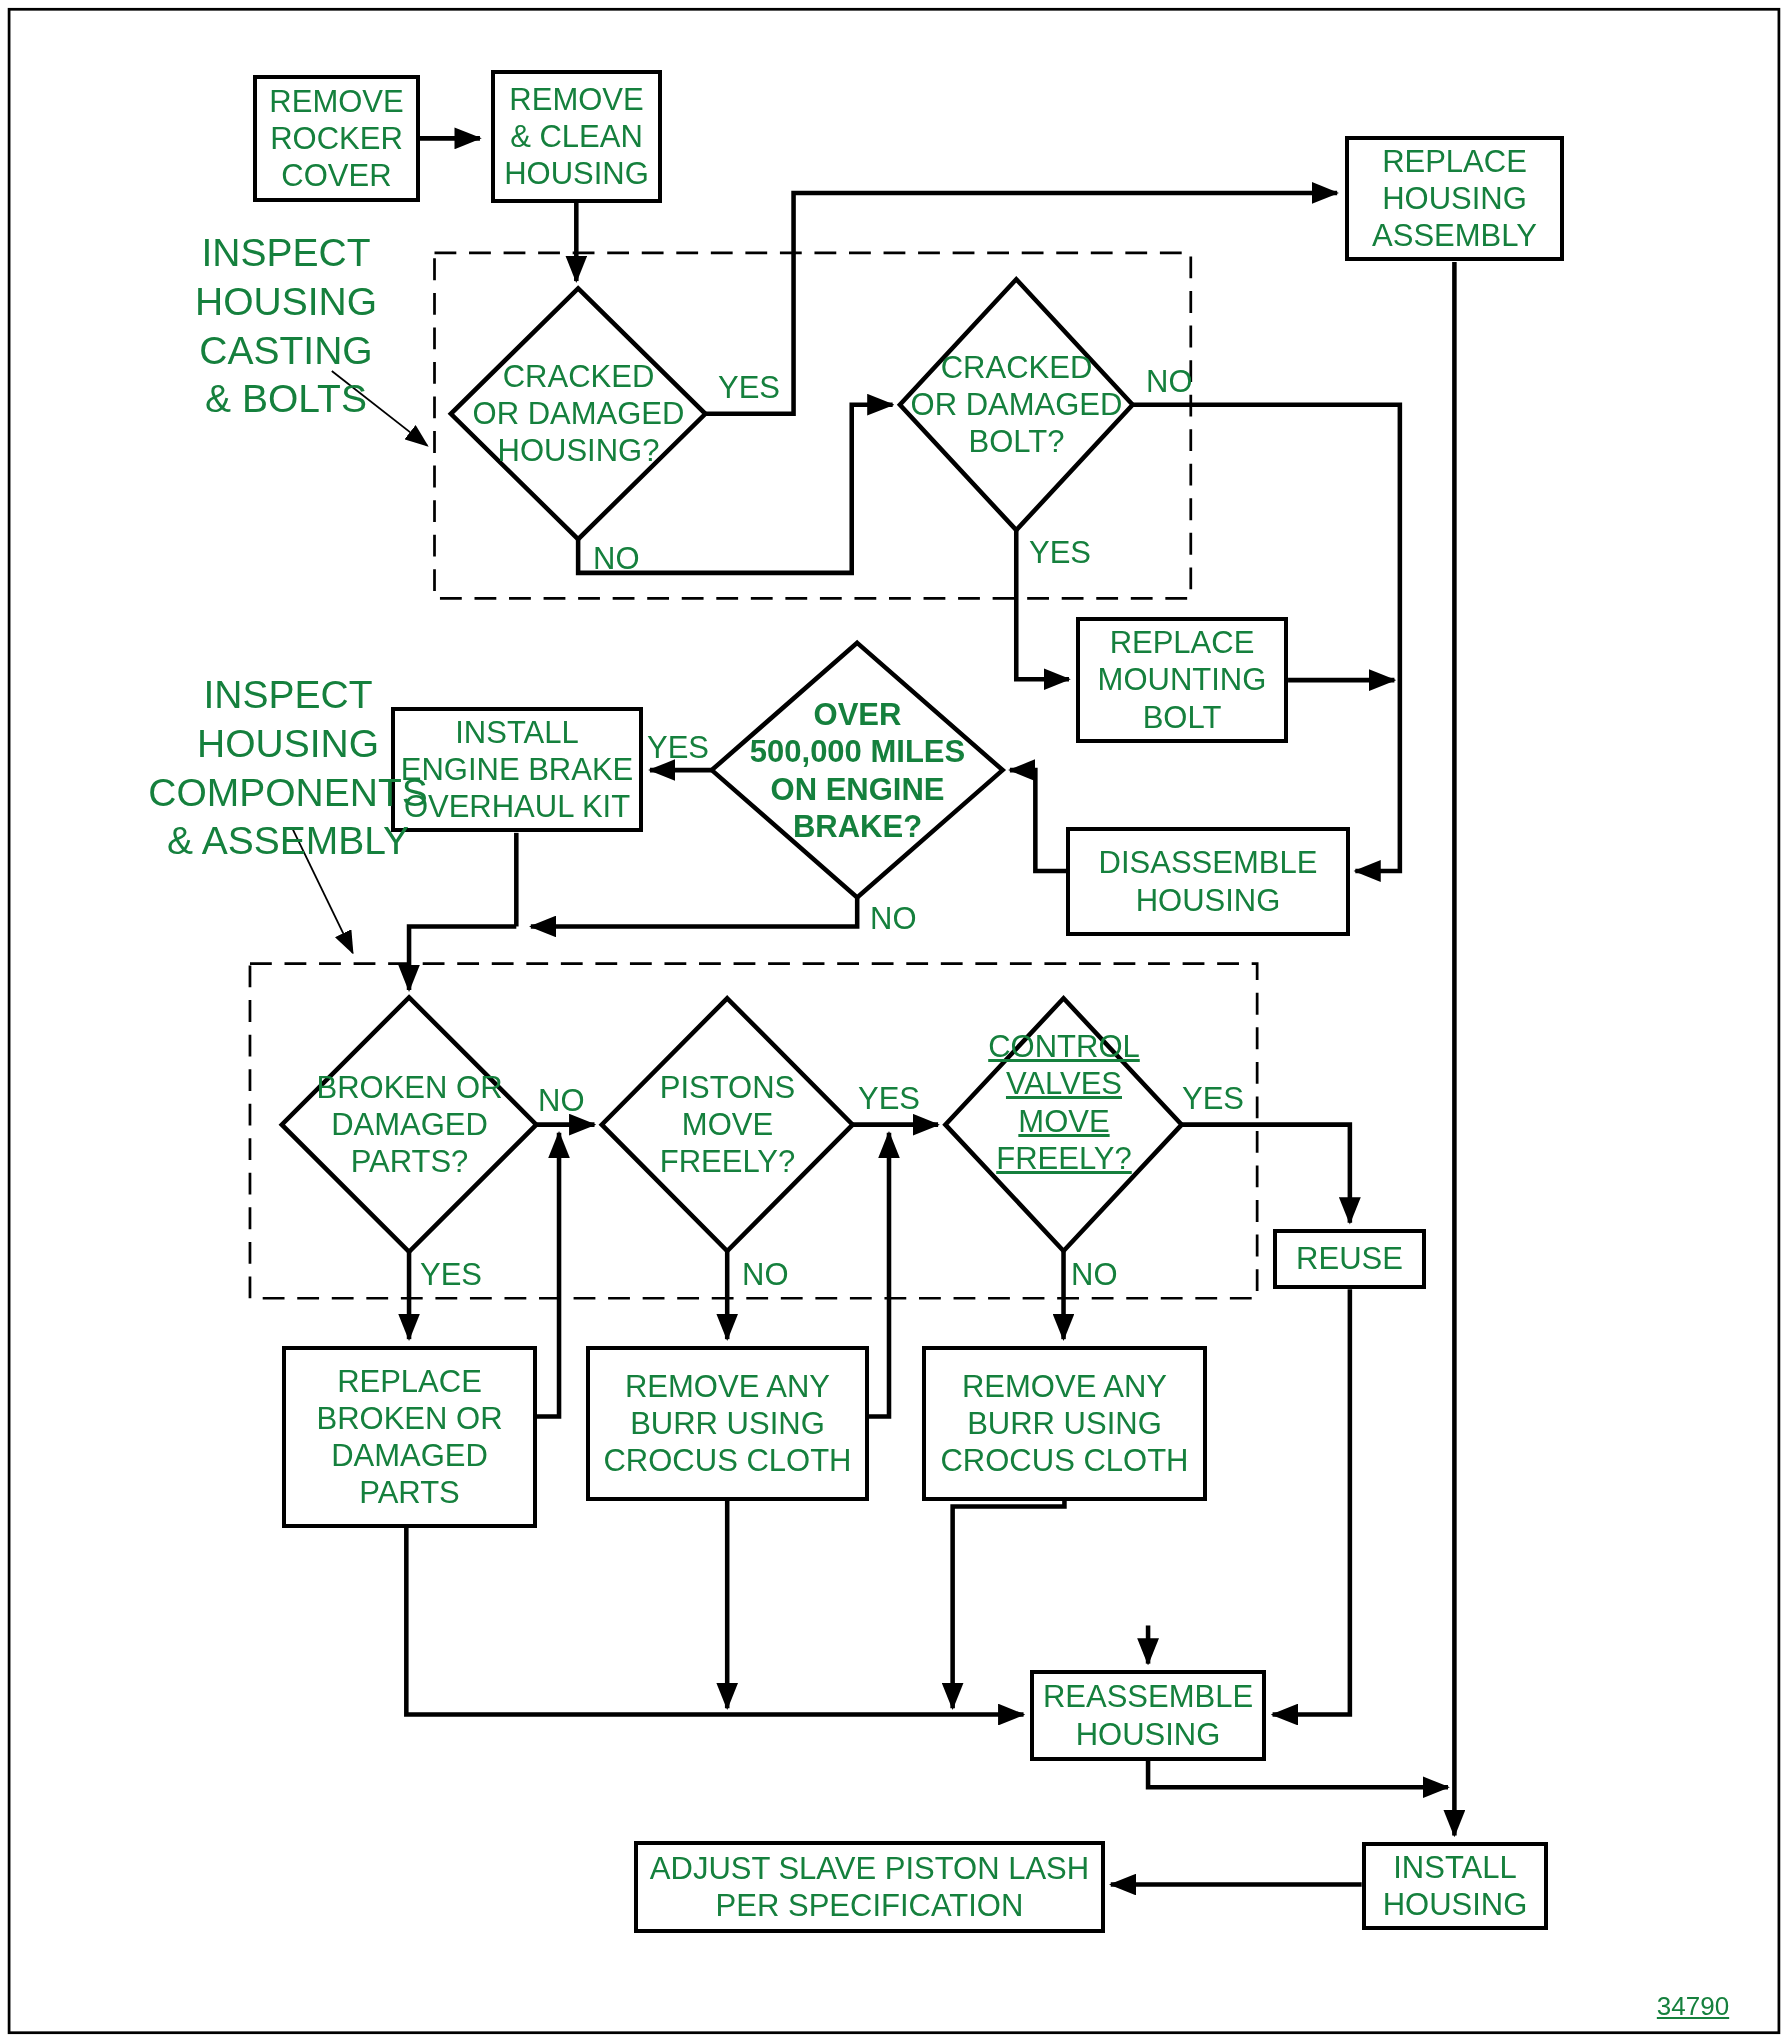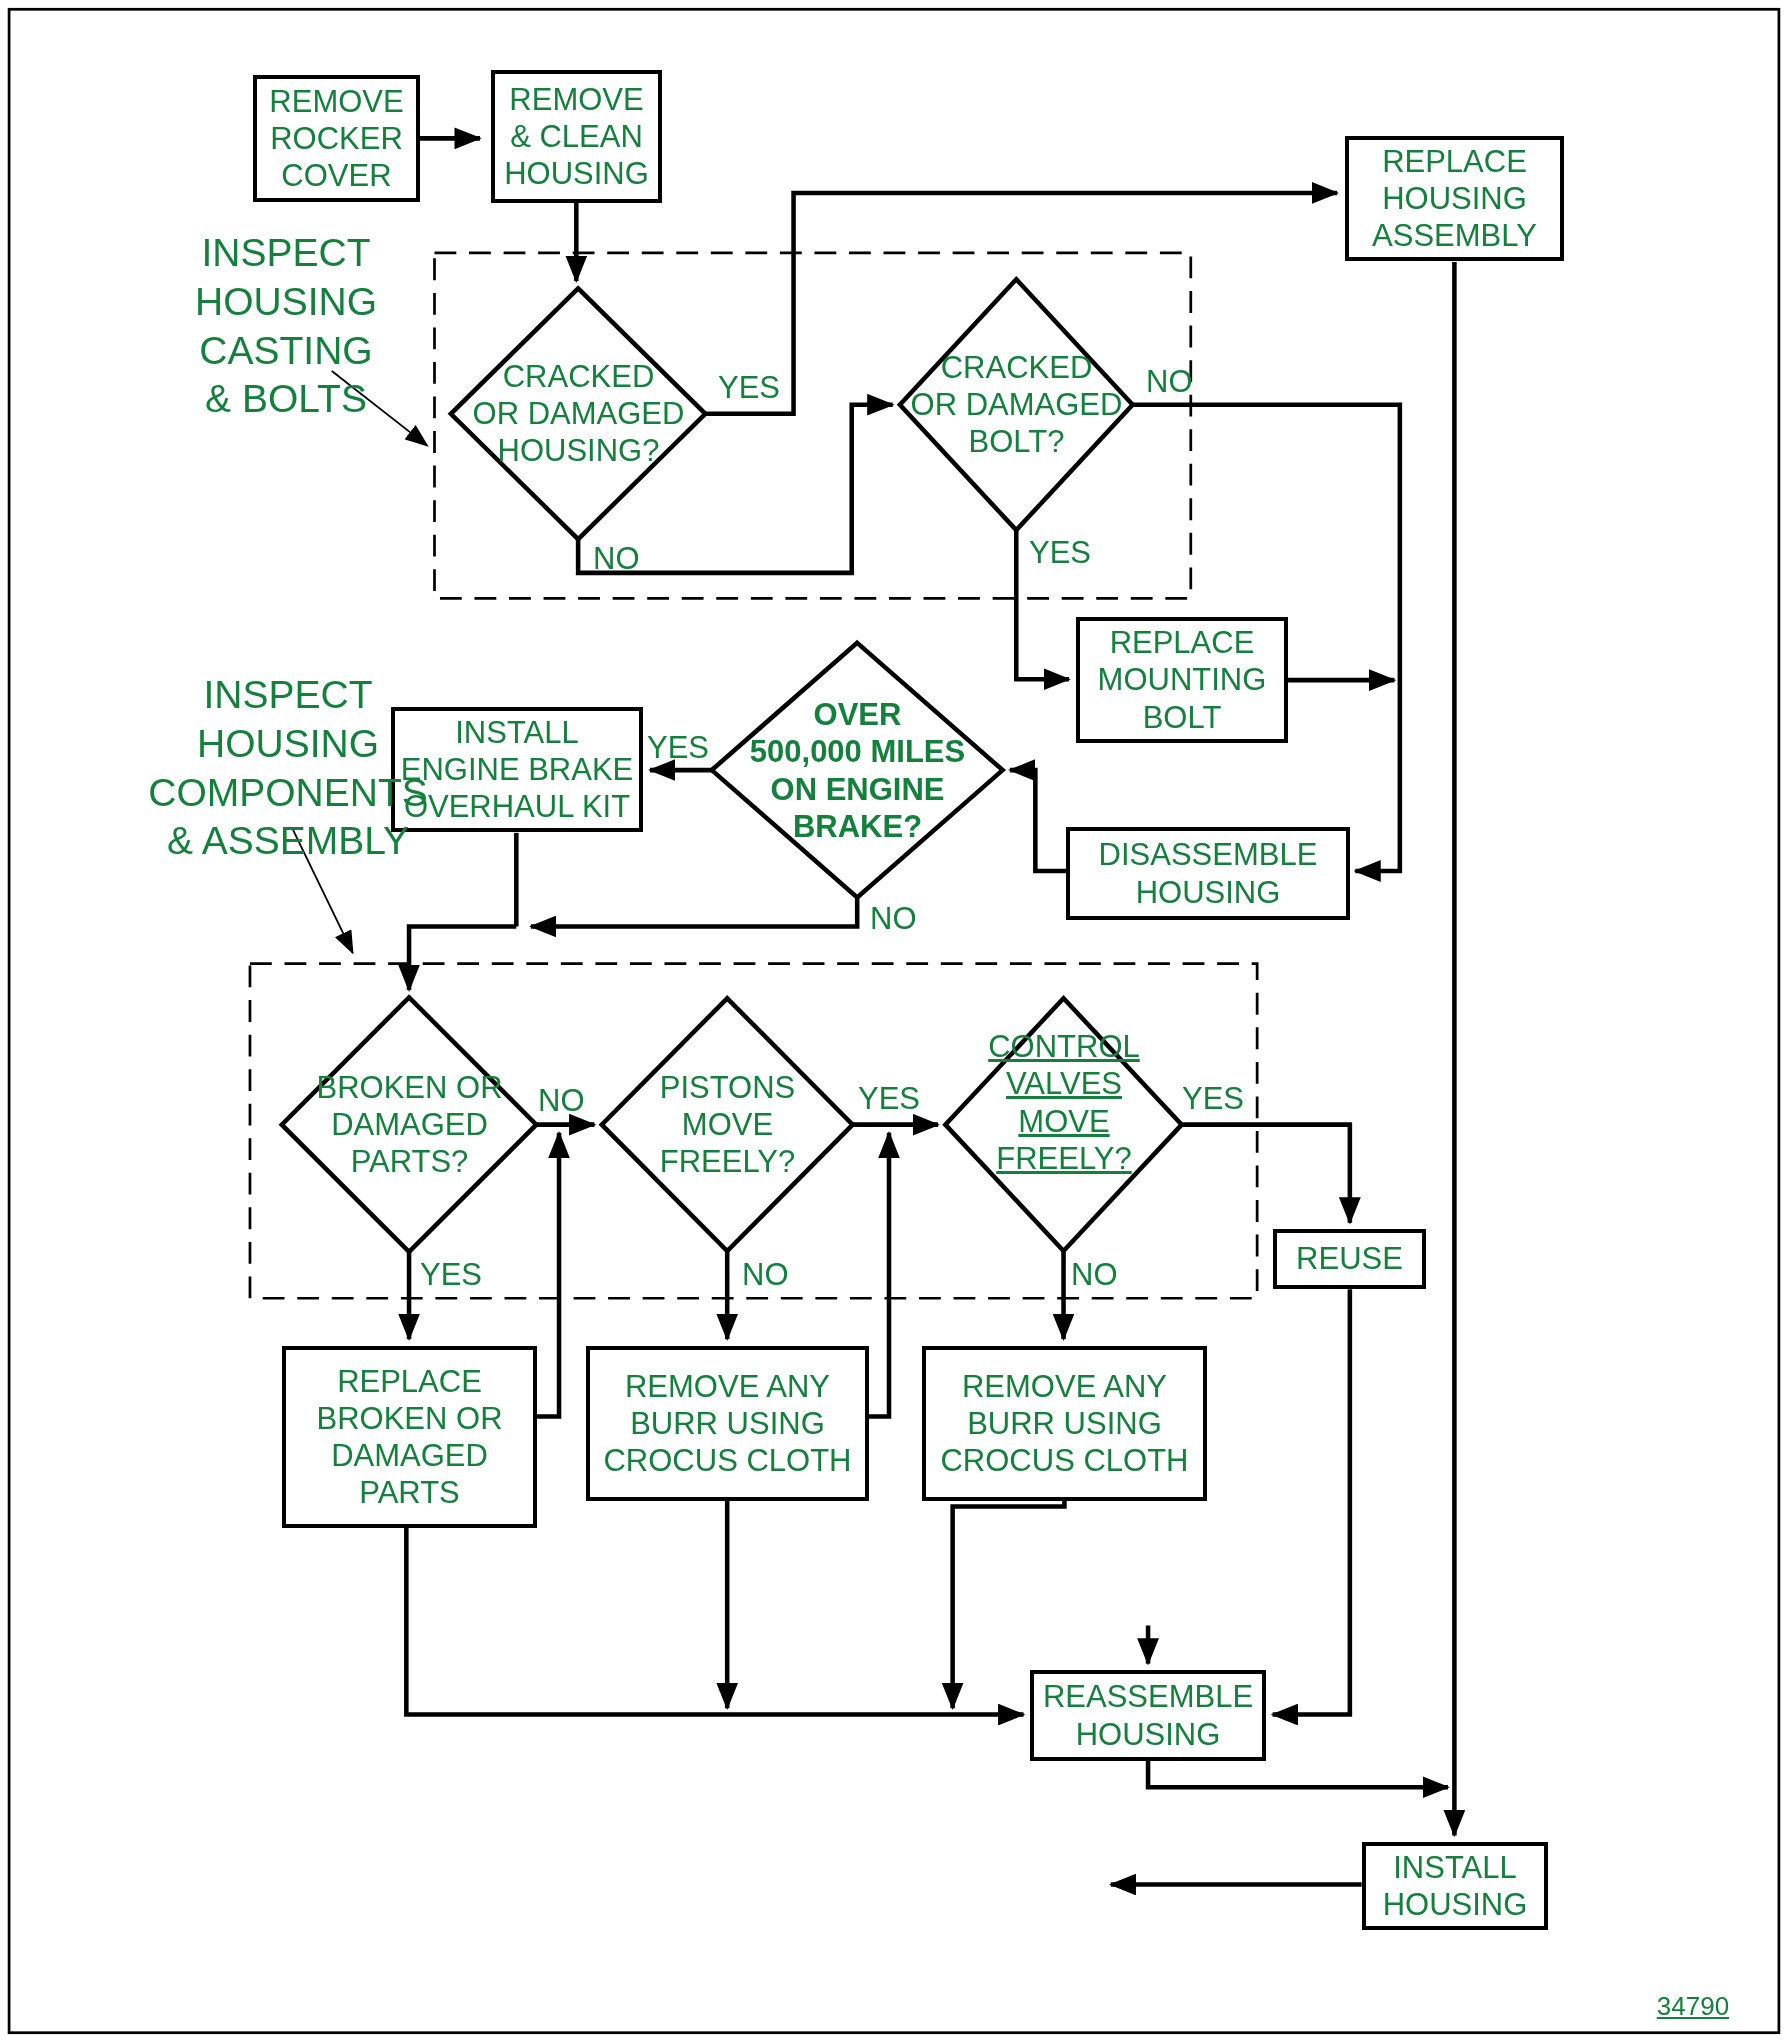--- a/index.html
+++ b/index.html
@@ -136,40 +136,42 @@
 COVER</div>
   <div class="box" style="left:491px; top:70px; width:171px; height:133px;">REMOVE
 &amp; CLEAN
 HOUSING</div>
   <div class="box" style="left:1345px; top:136px; width:219px; height:125px;">REPLACE
 HOUSING
 ASSEMBLY</div>
   <div class="box" style="left:1076px; top:617px; width:212px; height:126px;">REPLACE
 MOUNTING
 BOLT</div>
-  <div class="box" style="left:1066px; top:827px; width:284px; height:93px;">DISASSEMBLE
+  <div class="box" style="left:1066px; top:827px; width:284px; height:109px;">DISASSEMBLE
 HOUSING</div>
   <div class="box" style="left:391px; top:707px; width:252px; height:125px;">INSTALL
 ENGINE BRAKE
 OVERHAUL KIT</div>
   <div class="box" style="left:282px; top:1346px; width:255px; height:182px;">REPLACE
 BROKEN OR
 DAMAGED
 PARTS</div>
   <div class="box" style="left:586px; top:1346px; width:283px; height:155px;">REMOVE ANY
 BURR USING
 CROCUS CLOTH</div>
   <div class="box" style="left:922px; top:1346px; width:285px; height:155px;">REMOVE ANY
 BURR USING
 CROCUS CLOTH</div>
   <div class="box" style="left:1273px; top:1229px; width:153px; height:60px;">REUSE</div>
   <div class="box" style="left:1030px; top:1670px; width:236px; height:91px;">REASSEMBLE
 HOUSING</div>
   <div class="box" style="left:1362px; top:1842px; width:186px; height:88px;">INSTALL
 HOUSING</div>
+  <div class="box" style="left:634px; top:1841px; width:471px; height:92px;">ADJUST SLAVE PISTON LASH
+PER SPECIFICATION</div>
 
   <div class="dtext" style="left:451px; top:288px; width:255px; height:251px;">CRACKED
 OR DAMAGED
 HOUSING?</div>
   <div class="dtext" style="left:900px; top:279px; width:233px; height:251px;">CRACKED
 OR DAMAGED
 BOLT?</div>
   <div class="dtext" style="left:712px; top:643px; width:291px; height:255px;font-weight:bold;">OVER
 500,000 MILES
 ON ENGINE

